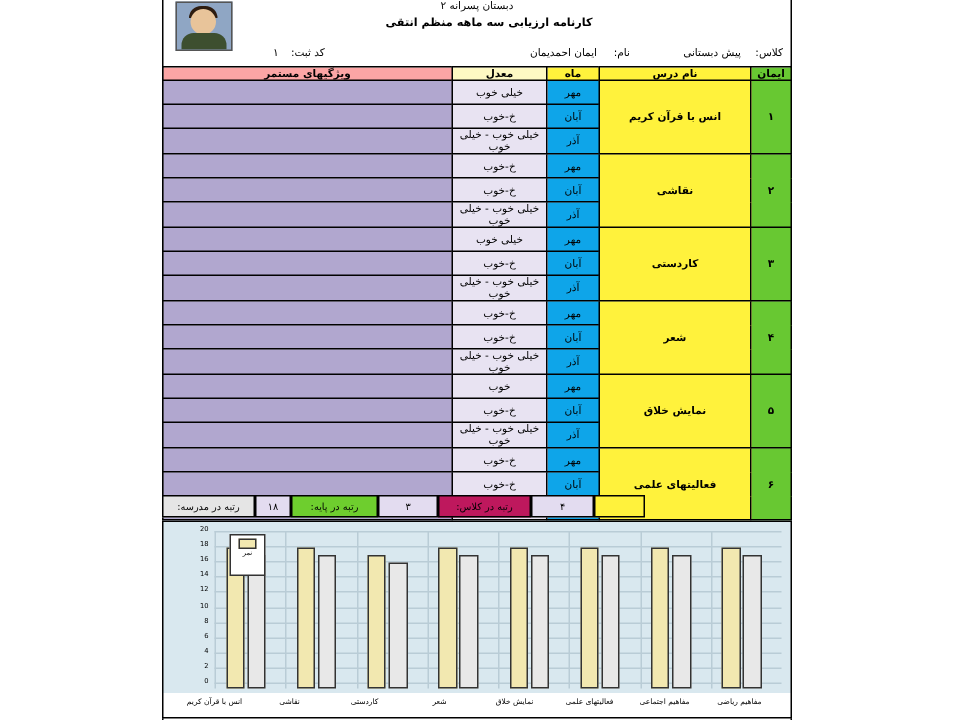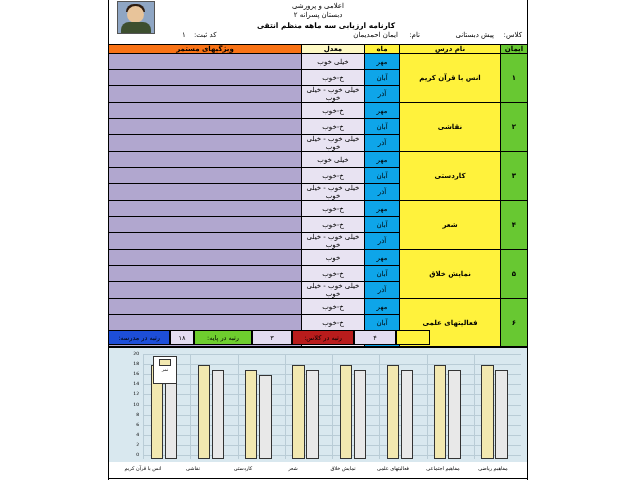--- a/index.html
+++ b/index.html
@@ -20,21 +20,21 @@
   .infobar{position:absolute;left:108px;top:30px;width:420px;height:12px;direction:rtl;font-size:7px;color:#000;}
   .infobar .seg{position:absolute;top:1px;}
 
   
   .tbl{position:absolute;left:108px;top:44px;width:420px;border-collapse:collapse;direction:rtl;}
   .tbl td,.tbl th{border:1px solid #000;padding:0;font-size:7px;color:#000;text-align:center;vertical-align:middle;}
   .th-ro{background:#68c832;width:26px;}
   .th-sub{background:#fff23c;width:100px;margin-top:20px;}
   .th-mah{background:#fff23c;width:34px;}
   .th-moadel{background:#fef9c3;width:62px;}
-  .th-note{background:#f97316;}
+  .th-note{background:#fca5a5;}
   .c-ro{background:#68c832;font-weight:bold;font-size:8px;}
   .c-sub{background:#fff23c;font-weight:bold;font-size:7.5px;}
   .c-mah{background:#0ea5e9;font-size:6.5px;height:15px;}
   .c-moadel{background:#e8e3f2;font-size:6px;}
   .c-note{background:#b1a7cf;}
 
   
   .avgrow{position:absolute;left:108px;top:330px;width:420px;height:15px;direction:rtl;}
   .avgrow .cell{position:absolute;top:0;height:15px;border:1px solid #000;box-sizing:border-box;font-size:6.5px;display:flex;align-items:center;justify-content:center;color:#000;}
 
@@ -56,21 +56,20 @@
 </style>
 </head>
 <body>
 
 <div id="page">
 
   <div class="vline"></div>
   <div class="vline2"></div>
 
   <div class="hdr">
-    <div class="l1">اعلامی و پرورشی</div>
     <div class="l2">دبستان  پسرانه  ۲</div>
     <div class="l3">کارنامه  ارزیابی  سه  ماهه  منظم  انتقی</div>
   </div>
 
   <div class="photo">
     <div class="hair"></div>
     <div class="face"></div>
     <div class="body"></div>
   </div>
 
@@ -227,25 +226,25 @@
           <td class="c-mah">آذر</td>
           <td class="c-moadel">خیلی خوب - خیلی خوب</td>
           <td class="c-note"></td>
         </tr>
       </tbody>
   </table>
 
   <div class="avgrow">
     <div class="cell" style="right:98px;width:34px;background:#fff23c;"></div>
     <div class="cell" style="right:132px;width:42px;background:#e3dcf0;">۴</div>
-    <div class="cell" style="right:174px;width:62px;background:#b91c1c;">رتبه  در  کلاس:</div>
+    <div class="cell" style="right:174px;width:62px;background:#be185d;">رتبه  در  کلاس:</div>
     <div class="cell" style="right:236px;width:40px;background:#e3dcf0;">۳</div>
     <div class="cell" style="right:276px;width:58px;background:#6ece2e;">رتبه  در  پایه:</div>
     <div class="cell" style="right:334px;width:24px;background:#e3dcf0;">۱۸</div>
-    <div class="cell" style="right:358px;width:62px;background:#1d4ed8;">رتبه  در  مدرسه:</div>
+    <div class="cell" style="right:358px;width:62px;background:#e5e5e5;">رتبه  در  مدرسه:</div>
   </div>
 
   <div class="chart">
     <div class="plot" id="plot">
         <div class="gl" style="top: 0px;"></div>
         <div class="yl" style="top: -3px; left: -16px;">20</div>
         <div class="gl" style="top: 10.1px;"></div>
         <div class="yl" style="top: 7.1px; left: -16px;">18</div>
         <div class="gl" style="top: 20.2px;"></div>
         <div class="yl" style="top: 17.2px; left: -16px;">16</div>

